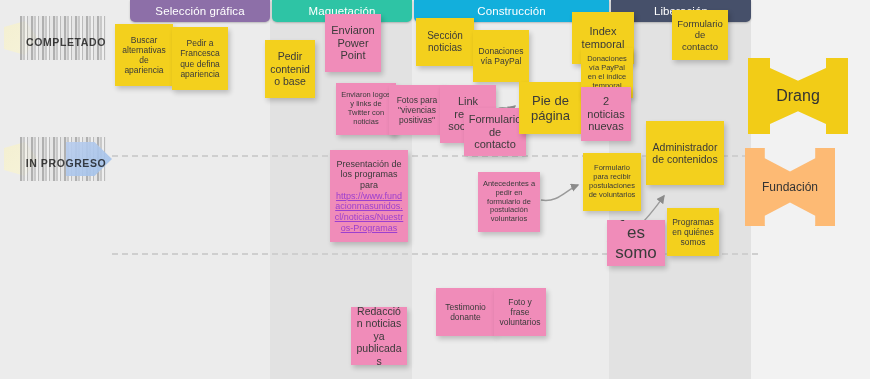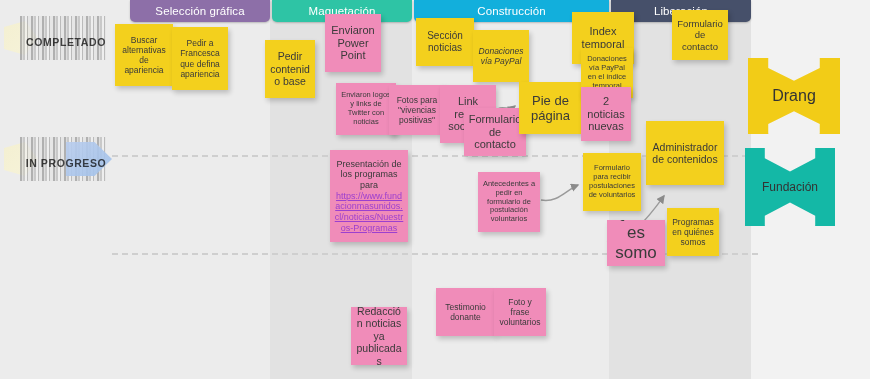--- a/index.html
+++ b/index.html
@@ -75,21 +75,21 @@
   
   .cluster{
     position:absolute;
     display:flex;align-items:center;justify-content:center;
     font-size:16px;color:#333;
     clip-path:polygon(0% 0%,22% 0%,22% 13%,50% 30%,78% 13%,78% 0%,100% 0%,
                       100% 100%,78% 100%,78% 87%,50% 70%,22% 87%,22% 100%,0% 100%);
     box-shadow:3px 4px 7px rgba(0,0,0,.18);
   }
   .cluster.y{background:#f2cc17;}
-  .cluster.p{background:#14b8a6;text-align:center;}
+  .cluster.p{background:#fdba74;text-align:center;}
   .cluster .ctext{transform:translateY(0px);}
 
   
   svg.arrows{position:absolute;left:0;top:0;width:870px;height:379px;pointer-events:none;}
 </style>
 </head>
 <body>
 
 <div id="board">
 
@@ -157,21 +157,21 @@
       </div>
       <div class="note p" style="left: 336px; top: 83px; width: 60px; height: 52px; font-size: 7.5px;">
         <span>Enviaron logos y links de Twitter con noticias</span>
       </div>
       <div class="note p" style="left: 389px; top: 85px; width: 56px; height: 50px; font-size: 8.5px;">
         <span>Fotos para "vivencias positivas"</span>
       </div>
       <div class="note y" style="left: 416px; top: 18px; width: 58px; height: 48px; font-size: 10px;">
         <span>Sección noticias</span>
       </div>
-      <div class="note y" style="left: 473px; top: 30px; width: 56px; height: 52px; font-size: 8.5px; font-style: italic;">
+      <div class="note y" style="left: 473px; top: 30px; width: 56px; height: 52px; font-size: 8.5px;">
         <span>Donaciones vía PayPal</span>
       </div>
       <div class="note p" style="left: 440px; top: 85px; width: 56px; height: 58px; font-size: 11px;">
         <span>Link redes sociales</span>
       </div>
       <div class="note p" style="left: 464px; top: 108px; width: 62px; height: 48px; font-size: 11px;">
         <span>Formulario de contacto</span>
       </div>
       <div class="note y" style="left: 519px; top: 82px; width: 63px; height: 52px; font-size: 13px;">
         <span>Pie de página</span>
@@ -210,20 +210,20 @@
         <span>Redacción noticias ya publicadas</span>
       </div>
       <div class="note p" style="left: 436px; top: 288px; width: 59px; height: 48px; font-size: 8.5px;">
         <span>Testimonio donante</span>
       </div>
       <div class="note p" style="left: 494px; top: 288px; width: 52px; height: 48px; font-size: 8.5px;">
         <span>Foto y frase voluntarios</span>
       </div>
     </div>
   <div id="clusters-layer">
-      <div class="cluster y" style="left: 748px; top: 58px; width: 92px; height: 76px; font-size: 16px;">
+      <div class="cluster y" style="left: 748px; top: 58px; width: 100px; height: 76px; font-size: 16px;">
         <span class="ctext">Drang</span>
       </div>
       <div class="cluster p" style="left: 745px; top: 148px; width: 90px; height: 78px; font-size: 12px;">
         <span class="ctext">Fundación</span>
       </div>
     </div>
 </div>
 
 </body></html>

